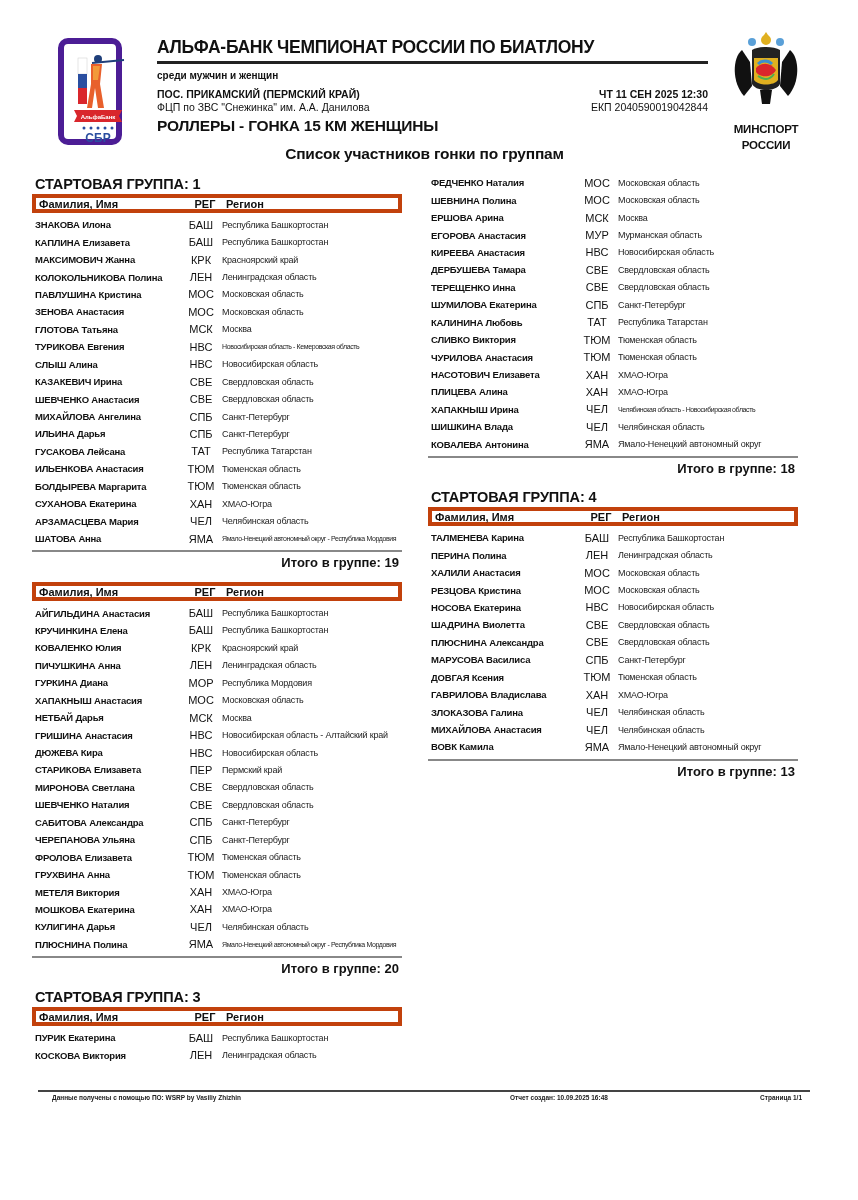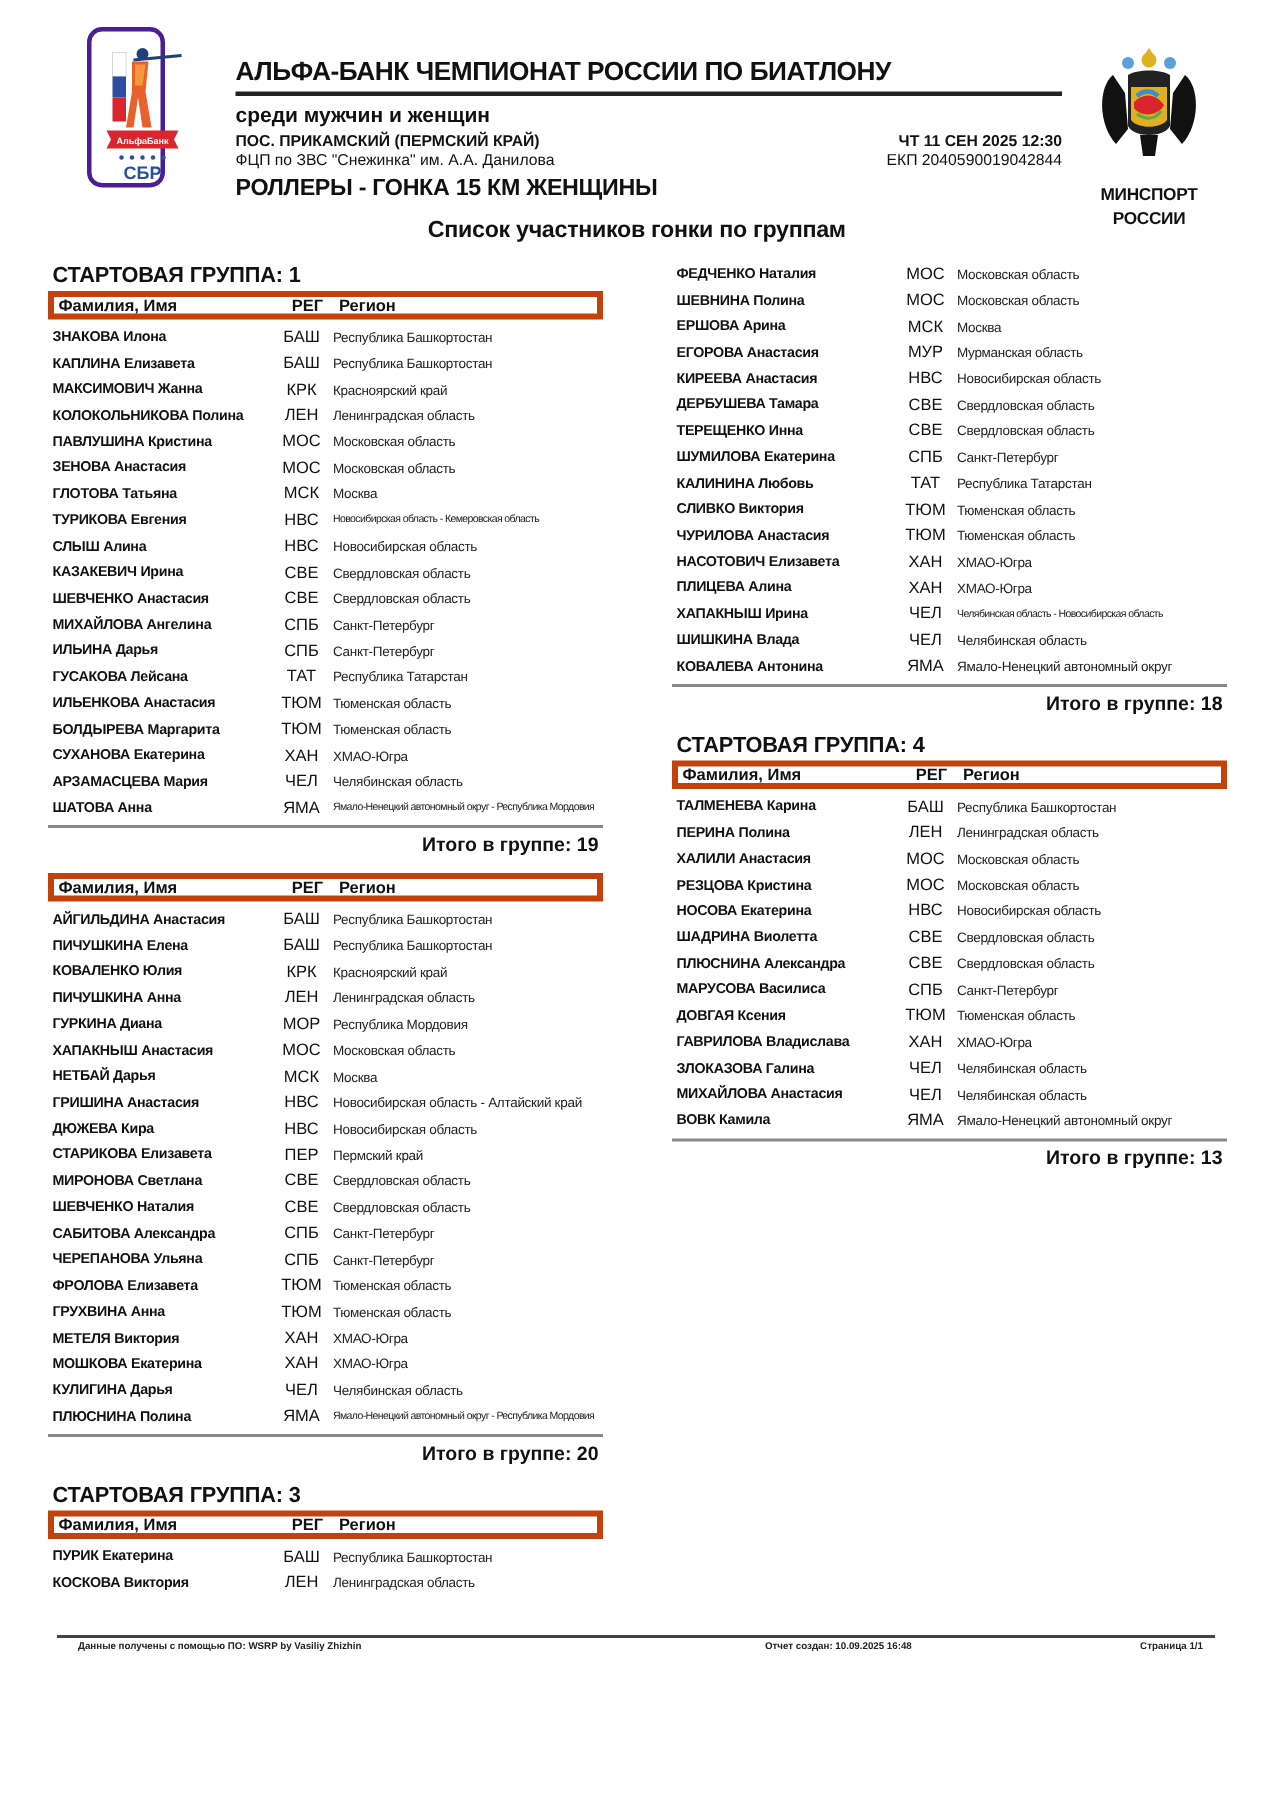--- a/index.html
+++ b/index.html
@@ -1,37 +1,37 @@
 <!DOCTYPE html>
 <html><head>
 <meta charset="utf-8">
 <style>
   * { box-sizing: border-box; margin: 0; padding: 0; }
   html, body { width: 858px; height: 1200px; background: #ffffff; overflow: hidden; }
   body { font-family: "Liberation Sans", sans-serif; color: #111; position: relative; }
 
-  .logo-left { position: absolute; left: 58px; top: 18px; width: 52px; height: 107px; border: 3px solid #4c1d95; border-radius: 10px; background: #fff; }
+  .logo-left { position: absolute; left: 58px; top: 38px; width: 64px; height: 107px; border: 6px solid #4c1d95; border-radius: 10px; background: #fff; }
   .logo-left svg { display: block; }
   .logo-right { position: absolute; left: 728px; top: 28px; width: 76px; height: 118px; text-align: center; }
   .logo-right .mintext { font-weight: bold; font-size: 11.5px; line-height: 14px; color: #111; margin-top: 2px; letter-spacing: -0.2px; }
 
   .hdr { position: absolute; left: 157px; top: 36px; width: 551px; }
   .hdr-title { font-weight: bold; font-size: 17.5px; letter-spacing: -0.3px; line-height: 22px; }
   .hdr-rule { height: 3px; background: #222; margin-top: 3px; }
-  .hdr-sub { font-weight: bold; font-size: 14px; margin-top: 5px; line-height: 14px; }
+  .hdr-sub { font-weight: bold; font-size: 10px; margin-top: 5px; line-height: 14px; }
   .hdr-row { display: flex; justify-content: space-between; font-size: 10.5px; line-height: 13px; }
   .hdr-row.first { margin-top: 5px; }
   .hdr-row .b { font-weight: bold; }
   .hdr-race { font-weight: bold; font-size: 15.5px; line-height: 20px; margin-top: 2px; letter-spacing: -0.2px; }
 
   .list-title { position: absolute; left: 0; width: 849px; top: 145px; text-align: center; font-weight: bold; font-size: 15.5px; letter-spacing: -0.2px; }
 
   .col { position: absolute; width: 370px; }
   .col.left { left: 32px; top: 175px; }
-  .col.right { left: 448px; top: 174px; }
+  .col.right { left: 428px; top: 174px; }
 
   .grp-title { font-weight: bold; font-size: 14.5px; height: 19px; line-height: 19px; letter-spacing: -0.1px; padding-left: 3px; }
   .thead { display: flex; border: 4px solid #c2410c; height: 19px; align-items: center; font-weight: bold; font-size: 11px; margin-top: 0; }
   .thead .c1 { width: 148px; padding-left: 3px; }
   .thead .c2 { width: 42px; text-align: center; }
   .thead .c3 { padding-left: 0; }
 
   .row { display: flex; height: 17.45px; align-items: center; font-size: 10px; }
   .row .c1 { width: 148px; padding-left: 3px; font-weight: bold; font-size: 9.5px; white-space: nowrap; letter-spacing: -0.2px; }
   .row .c2 { width: 42px; text-align: center; font-size: 11px; }
@@ -230,21 +230,21 @@
       <span class="c2">РЕГ</span>
       <span class="c3">Регион</span>
     </div>
     <div class="rows">
         <div class="row">
           <span class="c1">АЙГИЛЬДИНА Анастасия</span>
           <span class="c2">БАШ</span>
           <span class="c3">Республика Башкортостан</span>
         </div>
         <div class="row">
-          <span class="c1">ПИЧУШКИНА Елена</span>
+          <span class="c1">КРУЧИНКИНА Елена</span>
           <span class="c2">БАШ</span>
           <span class="c3">Республика Башкортостан</span>
         </div>
         <div class="row">
           <span class="c1">КОВАЛЕНКО Юлия</span>
           <span class="c2">КРК</span>
           <span class="c3">Красноярский край</span>
         </div>
         <div class="row">
           <span class="c1">ПИЧУШКИНА Анна</span>

